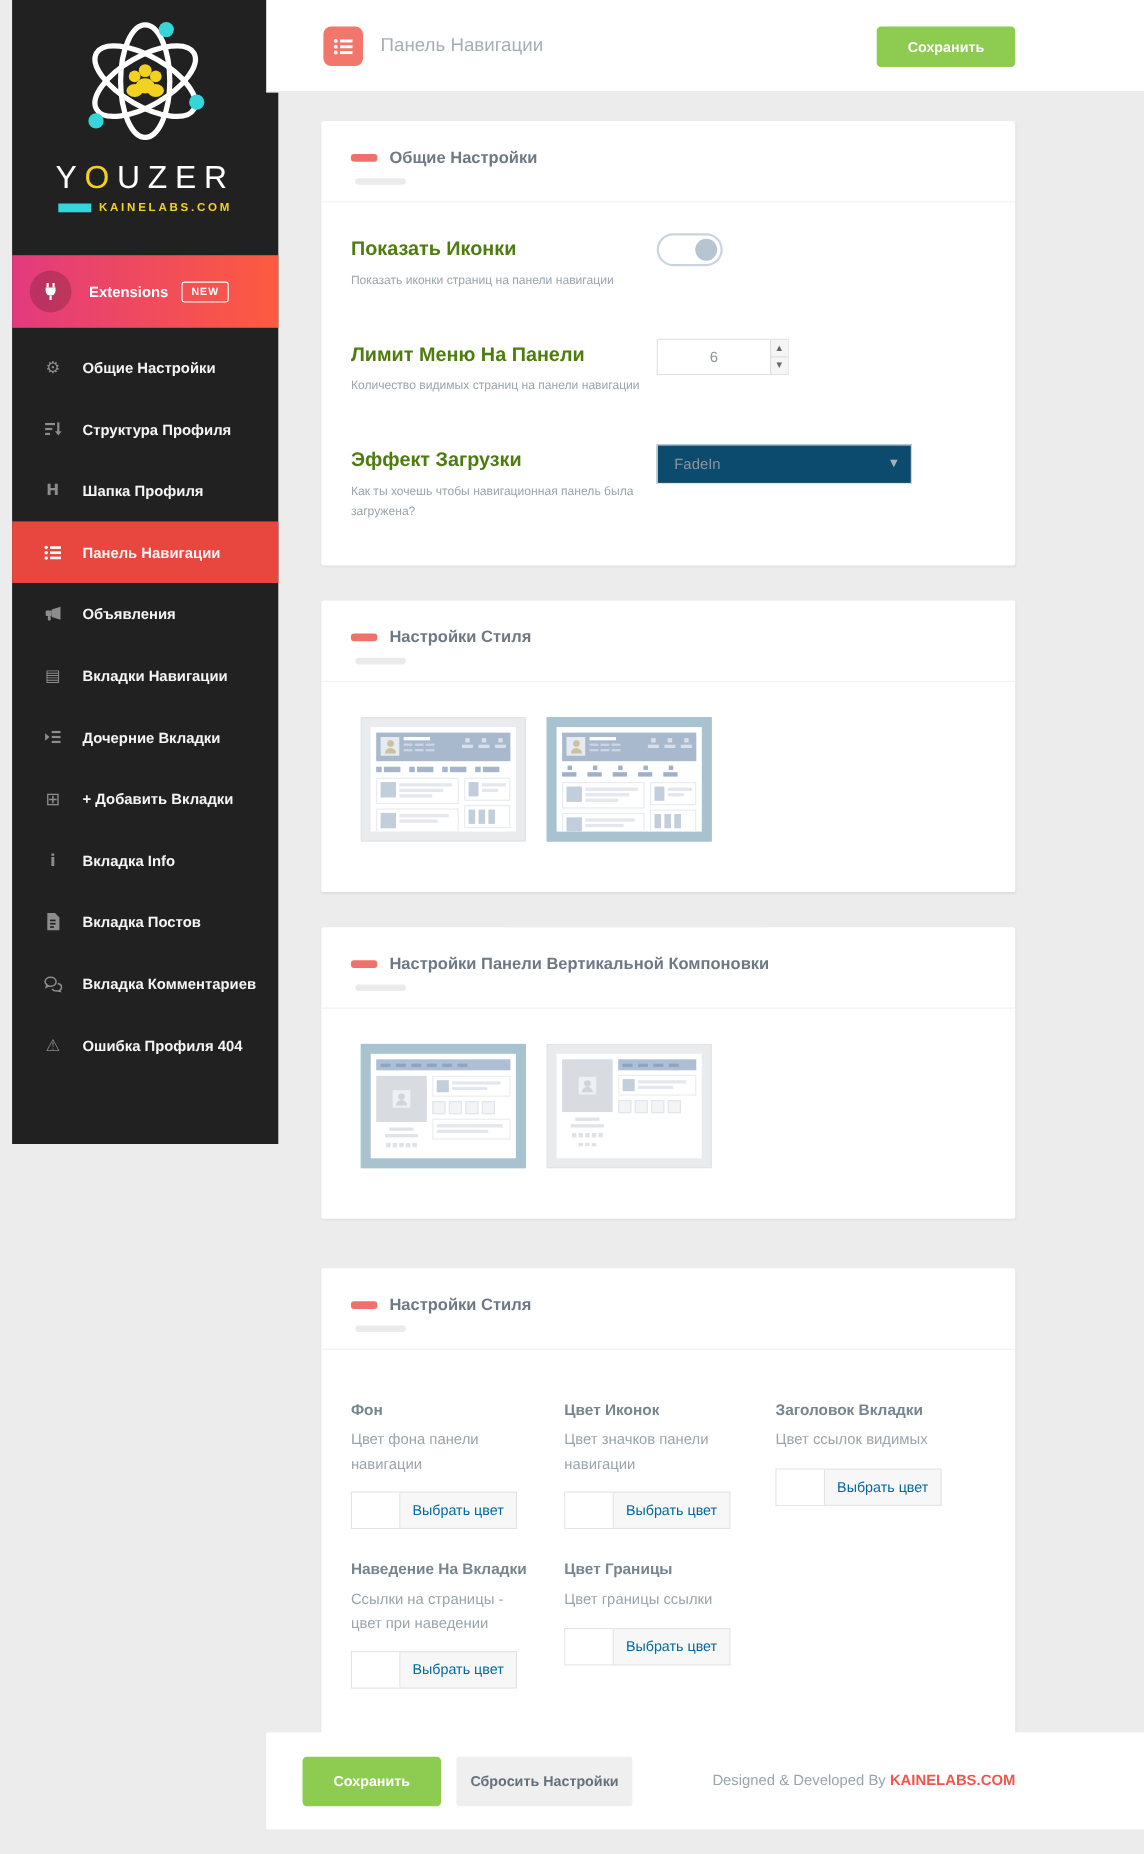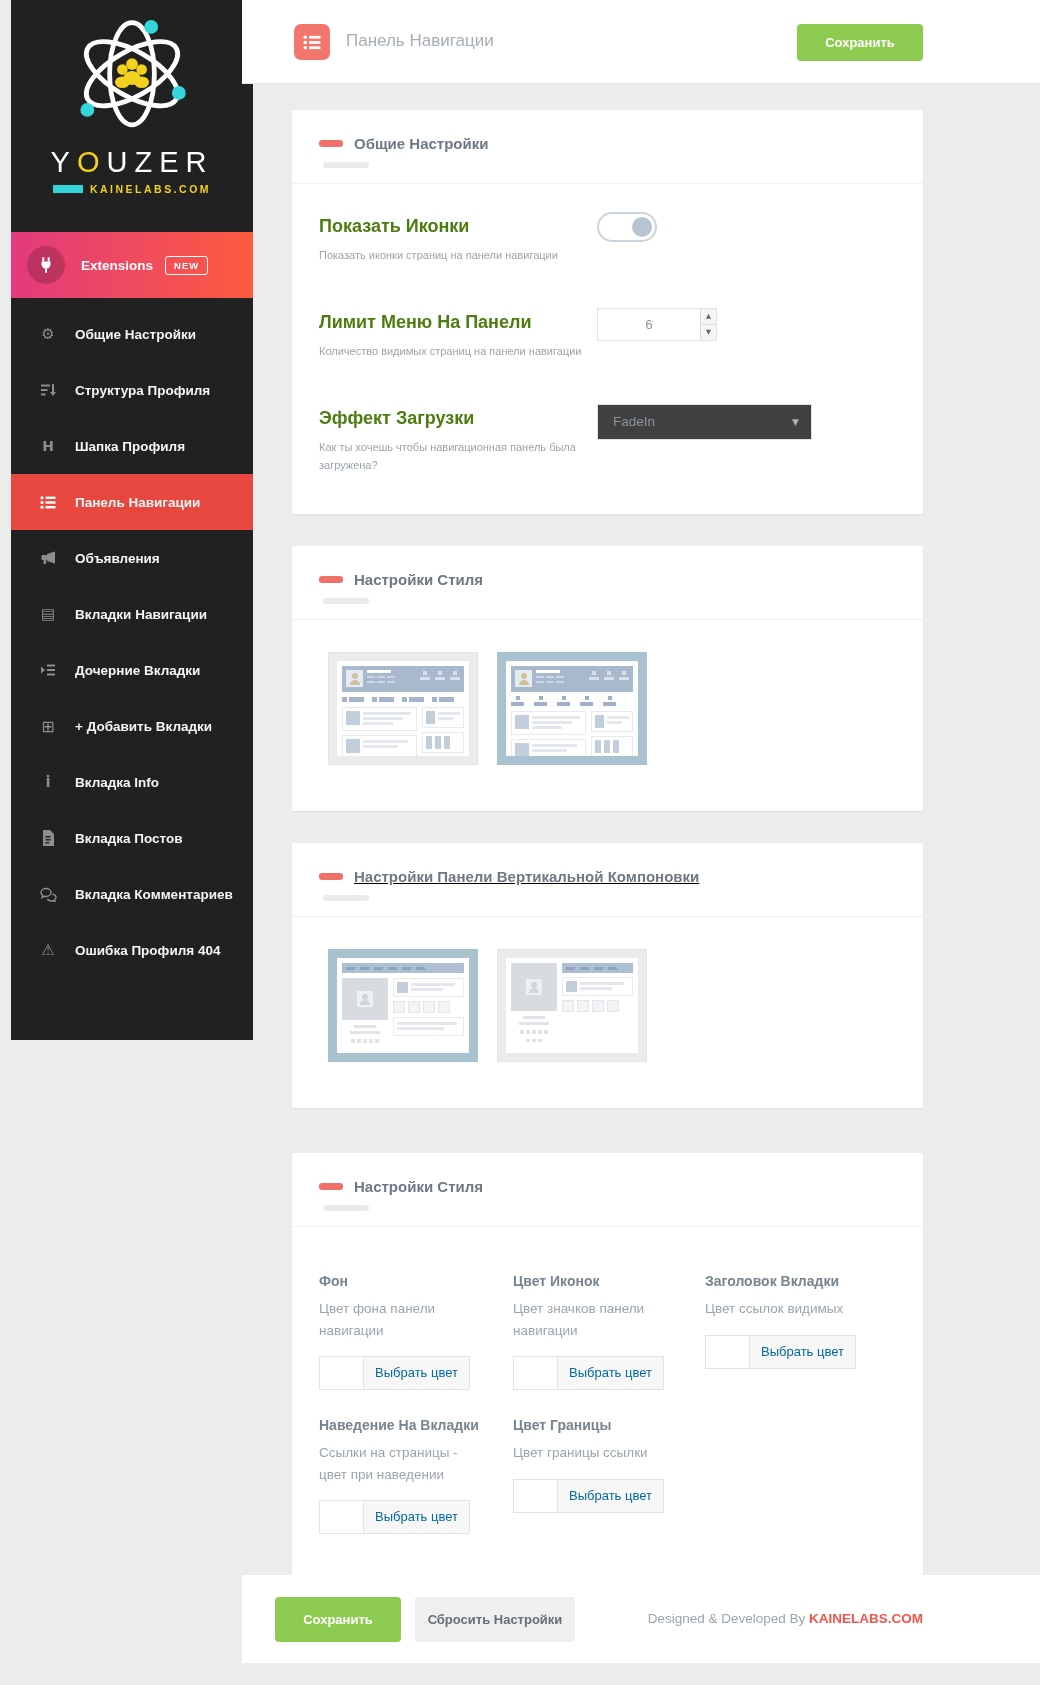--- a/index.html
+++ b/index.html
@@ -56,21 +56,21 @@
   .ctrl { position:absolute; left:278px; top:24px; }
   .switch { width:60px; height:30px; border:2px solid #c9d4dc; border-radius:16px; background:#fff; position:relative; cursor:pointer; }
   .switch .knob { position:absolute; right:3px; top:3px; width:20px; height:20px; border-radius:50%; background:#b6c5d1; }
 
   .numbox { width:120px; height:33px; border:1px solid #e2e2e2; background:#fff; position:relative; cursor:text; }
   .numval { position:absolute; left:0; right:16px; top:0; bottom:0; text-align:center; line-height:31px; font-size:13.5px; color:#8b959c; }
   .spin { position:absolute; right:0; top:0; bottom:0; width:16px; border-left:1px solid #ddd; background:#f5f5f5; display:flex; flex-direction:column; }
   .spin span { flex:1; font-size:6.5px; line-height:1; color:#666; display:flex; align-items:center; justify-content:center; cursor:pointer; }
   .spin span:first-child { border-bottom:1px solid #ddd; }
 
-  .selbox { width:215px; height:36px; border:1px solid #e2e2e2; background:#404040; position:relative; cursor:pointer; }
+  .selbox { width:232px; height:36px; border:1px solid #e2e2e2; background:#0c4a6e; position:relative; cursor:pointer; }
   .selval { line-height:34px; padding-left:15px; font-size:13.5px; color:#8b959c; }
   .selcaret { position:absolute; right:12px; top:0; line-height:34px; font-size:9px; color:#a9b2ba; }
 
   
   .thumbs { display:flex; gap:19px; padding:32px 0 46px 36px; }
   .thumb { width:150px; height:113px; background:#e9ebec; border:1px solid #e1e3e5; padding:8px; cursor:pointer; }
   .thumb.sel { background:#a9c2d0; border-color:#a9c2d0; }
   .tpage { background:#fff; width:100%; height:100%; padding:5px; overflow:hidden; }
 
   .thead { height:26px; background:#a8b9ce; display:flex; padding:4px; }
@@ -132,21 +132,21 @@
   .pcell { padding-top:24px; }
   .plabel { font-size:14px; font-weight:bold; color:#76858f; }
   .pdesc { margin-top:9px; font-size:13.5px; line-height:1.6; color:#9aa5ad; }
   .picker { margin-top:15px; display:inline-flex; border:1px solid #e3e3e3; background:#f7f7f7; cursor:pointer; }
   .swatch { width:44px; height:32px; background:#fff; border-right:1px solid #e3e3e3; }
   .ptext { line-height:32px; padding:0 11px; font-size:13px; color:#0369a1; white-space:nowrap; }
 
   
   .card.c1 { margin-top:26px; }
   .card.c2 { margin-top:32px; }
-  .card.c3 { margin-top:32px;text-decoration:underline; }
+  .card.c3 { margin-top:32px; }
   .card.c4 { margin-top:45px; }
 
   
   .footer { position:absolute; left:0; top:1575px; width:798px; height:88px; background:#fff; }
   .footer .btn-green { position:absolute; left:33px; top:22px; width:126px; height:45px; }
   .btn-gray { position:absolute; left:173px; top:22px; width:160px; height:45px; background:#efefef; border:none; border-radius:3px; color:#66707a; font-size:13px; font-weight:bold; cursor:pointer; font-family:"Liberation Sans",sans-serif; }
   .credit { position:absolute; right:117px; top:36px; font-size:13.5px; color:#9aa5ad; }
   .credit .link { color:#f0564c; font-weight:bold; cursor:pointer; }
 </style>
 </head>

